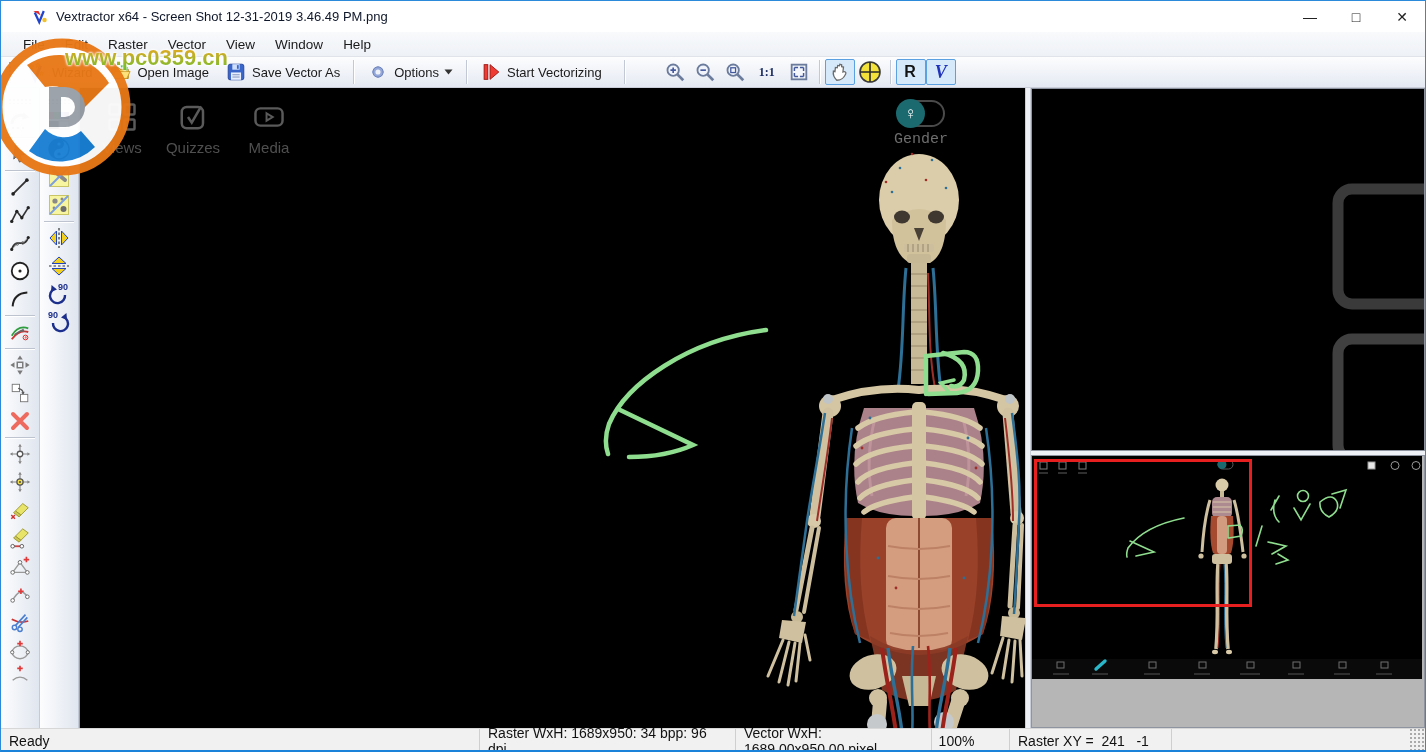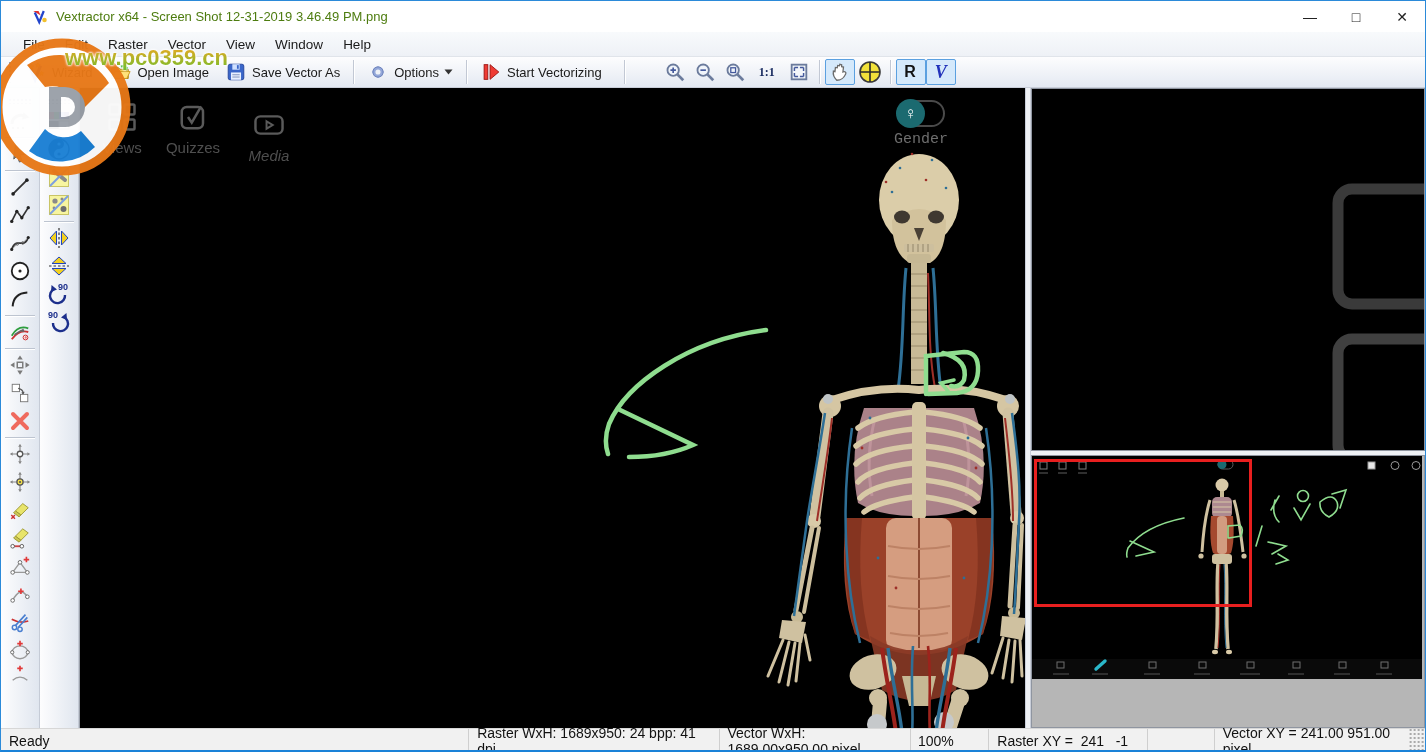--- a/index.html
+++ b/index.html
@@ -4,21 +4,21 @@
 <style>
   * { margin:0; padding:0; box-sizing:border-box; }
   html,body { width:1426px; height:752px; background:#888; }
   body { font-family:"Liberation Sans", sans-serif; font-size:13px; color:#1a1a1a; }
   .window { position:relative; width:1426px; height:752px; background:#f0f0f0;
             border:1px solid #2b8ad9; border-bottom:2px solid #1a82d8; overflow:hidden; }
 
   
   .titlebar { height:31px; background:#ffffff; display:flex; align-items:center; padding-left:30px; }
   .titlebar .app-ico { width:18px; height:18px; margin-right:7px; flex:0 0 auto; }
-  .titlebar .title { font-size:13px; color:#4d7c0f; }
+  .titlebar .title { font-size:13px; color:#0f172a; }
   .win-controls { margin-left:auto; display:flex; height:100%; }
   .win-btn { width:46px; height:100%; display:flex; align-items:center; justify-content:center;
              font-size:14px; color:#222; cursor:default; }
 
   
   .menubar { height:25px; background:linear-gradient(#f8fafc,#eef1f6); display:flex; align-items:center;
              padding-left:12px; border-bottom:1px solid #e0e4ea; }
   .menu-item { padding:3px 10px; font-size:13.5px; }
 
   
@@ -620,21 +620,21 @@
         </svg>
         <div class="lbl">Views</div>
       </div>
       <div class="overlay-btn" style="left:80px; top:14px; width:66px;">
         <svg width="30" height="30" viewBox="0 0 24 24">
           <rect x="3" y="4" width="17" height="17" rx="4" fill="none" stroke="#5a5a5a" stroke-width="2"></rect>
           <path d="M8,12 L11,16.5 L18.5,3.5" fill="none" stroke="#5a5a5a" stroke-width="2"></path>
         </svg>
         <div class="lbl">Quizzes</div>
       </div>
-      <div class="overlay-btn" style="left:160px; top:22px; width:58px;font-style:italic;">
+      <div class="overlay-btn" style="left:160px; top:14px; width:58px;">
         <svg width="32" height="30" viewBox="0 0 26 24">
           <rect x="2" y="5" width="22" height="14" rx="4" fill="none" stroke="#5a5a5a" stroke-width="2"></rect>
           <path d="M11,9 L16,12 L11,15 Z" fill="none" stroke="#5a5a5a" stroke-width="1.6"></path>
         </svg>
         <div class="lbl">Media</div>
       </div>
 
       <div class="gender-box">
         <div class="gender-pill">
           <div class="gender-knob">♀</div>
@@ -725,26 +725,25 @@
             </g>
           </g>
         </svg>
         <div class="view-rect"></div>
       </div>
     </div>
   </div>
 
   <div class="statusbar">
     <div class="seg" style="width:478px;">Ready</div>
-    <div class="seg" style="width:256px; justify-content:center;">Raster WxH: 1689x950: 24 bpp: 41 dpi</div>
+    <div class="seg" style="width:256px; justify-content:center;">Raster WxH: 1689x950: 34 bpp: 96 dpi</div>
     <div class="seg" style="width:196px; justify-content:center;">Vector WxH: 1689.00x950.00 pixel</div>
     <div class="seg" style="width:50px; justify-content:center;">100%</div>
     <div class="seg pre" style="width:162px;">Raster XY =  241   -1</div>
     <div class="seg" style="width:68px;"></div>
-    <div class="seg" style="width:200px; justify-content:center;">Vector XY = 241.00 951.00 pixel</div>
     <div class="grip-corner"></div>
   </div>
 
   <div class="watermark">
     <svg width="170" height="145" viewBox="0 0 170 145" style="position:absolute; left:-14px; top:34px; opacity:.96;">
       <circle cx="75" cy="72" r="64" fill="#ffffff" stroke="#e87817" stroke-width="9"></circle>
       <path d="M40,30 A58,58 0 0 1 122,48 L96,74 A32,32 0 0 0 58,52 Z" fill="#e87817"></path>
       <path d="M108,112 A50,50 0 0 1 42,116 L58,94 A26,26 0 0 0 94,96 Z" fill="#1a7fd4"></path>
       <path d="M62,52 h16 a20,20 0 0 1 0,40 h-16 Z M74,62 v20 h4 a10,10 0 0 0 0,-20 Z" fill="#9aa0a8"></path>
     </svg>

